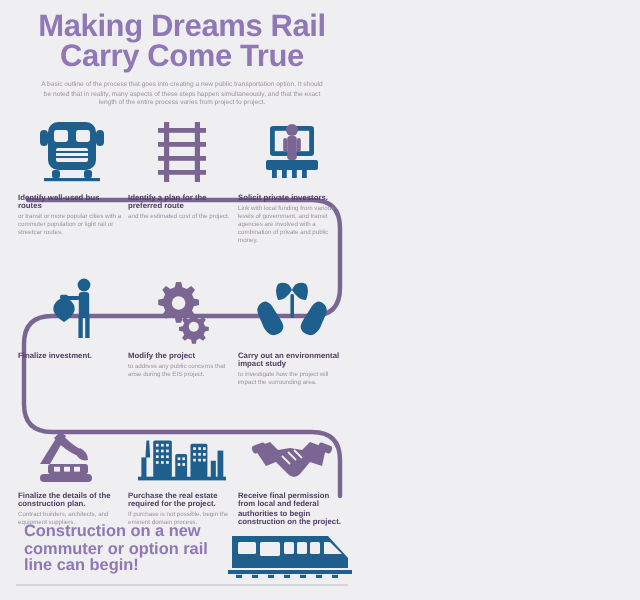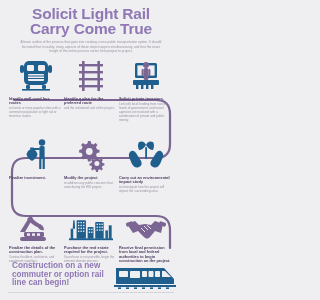--- a/index.html
+++ b/index.html
@@ -61,21 +61,21 @@
   .foot-train{position:absolute;right:6px;top:4px;}
   .rule{position:absolute;left:8px;right:8px;bottom:1px;height:1px;background:#d8d4dd;}
 </style>
 </head>
 <body>
 
 <div class="page">
 
   <div class="header">
     <h1 class="title">
-      <span>Solicit Light Rail</span><br>
+      <span>Making Dreams Rail</span><br>
       <span>Carry Come True</span>
     </h1>
     <p class="subtitle">A basic outline of the process that goes into creating a new public transportation option. It should be noted that in reality, many aspects of these steps happen simultaneously, and that the exact length of the entire process varies from project to project.</p>
   </div>
 
   <div class="pathwrap">
     <svg width="182" height="230" viewBox="0 0 182 230" fill="none">
 
       <path d="M14,48 L156,48 Q170,48 170,62 L170,92 Q170,106 156,106 L26,106 Q12,106 12,120 L12,150 Q12,164 26,164 L156,164 Q170,164 170,178 L170,196" stroke="#7b6592" stroke-width="2.2" fill="none" stroke-linecap="round"></path>
     </svg>

